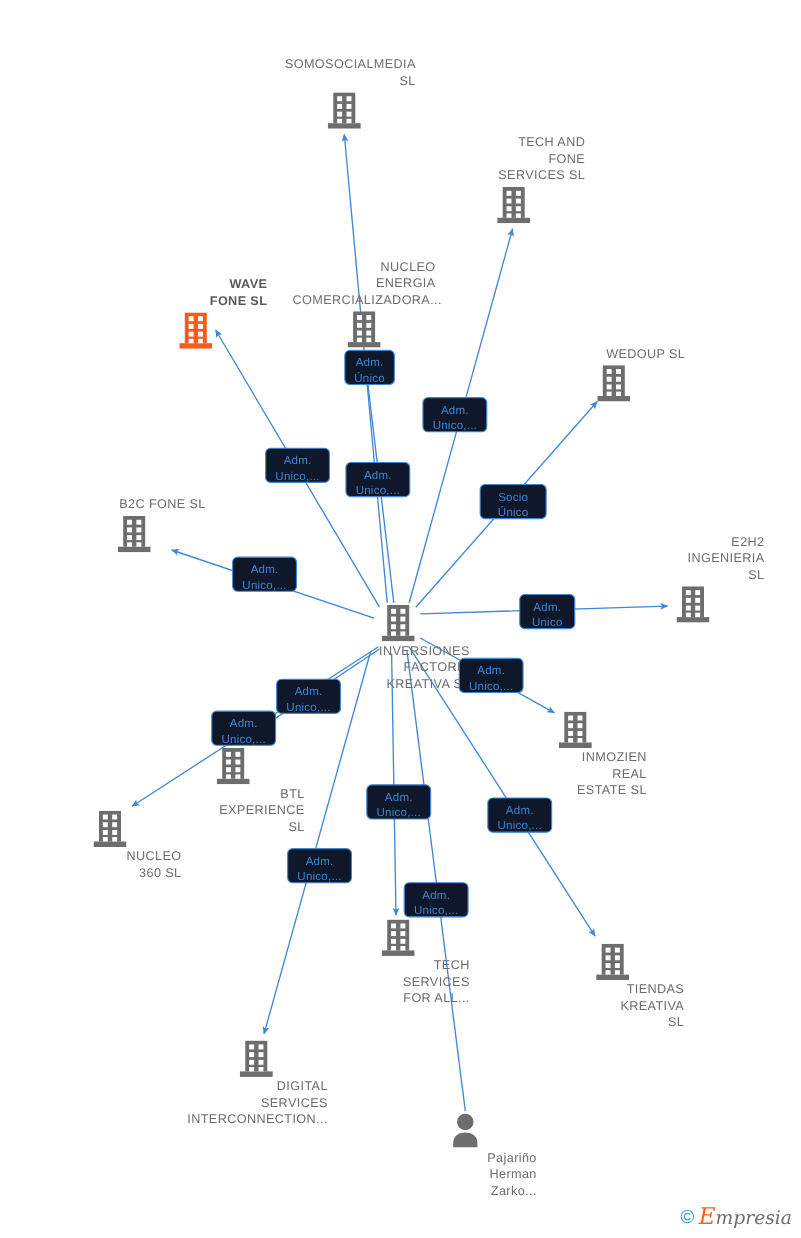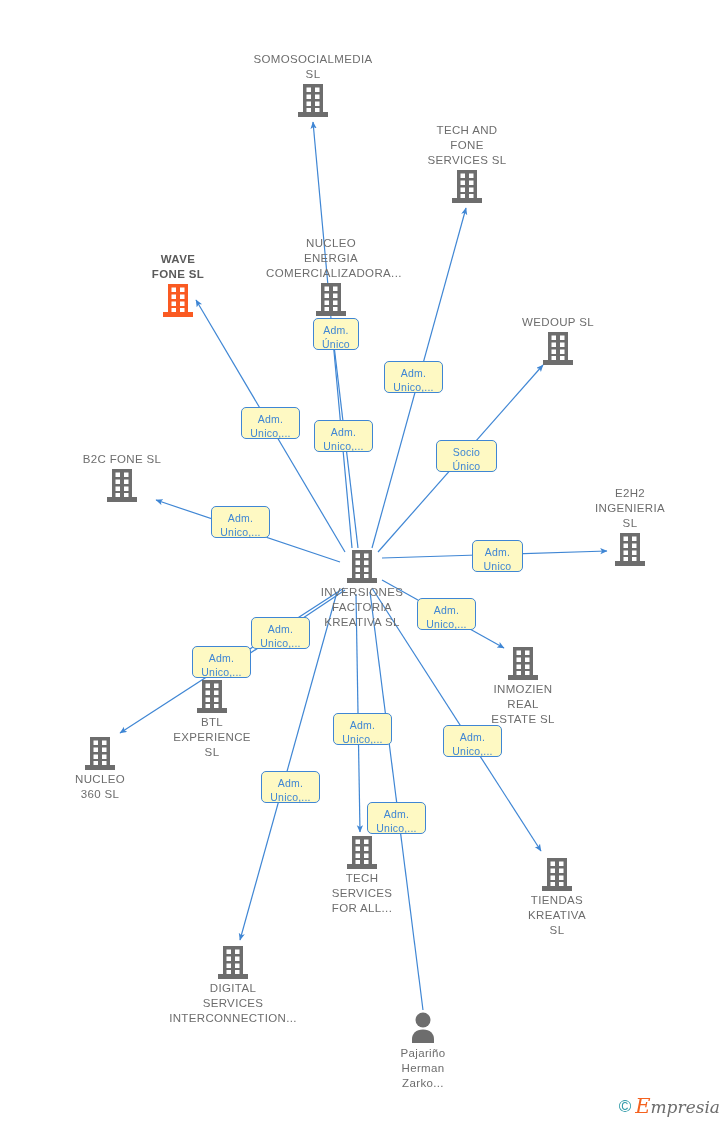--- a/index.html
+++ b/index.html
@@ -39,34 +39,35 @@
   }
   .node-label {
     display: block;
     margin-top: 2px;
     font-size: 11.5px;
     line-height: 15px;
     color: #6d6d6d;
     letter-spacing: 0.35px;
     font-family: "Liberation Sans", sans-serif;
     white-space: pre-line;
+    text-align: right;
   }
   .node.label-above .node-label {
     margin-top: 0;
     margin-bottom: 2px;
   }
   .node.highlight .node-label {
     color: #5a5a5a;
     font-weight: bold;
     margin-top: 30px;
   }
   .edge-label {
     position: absolute;
     box-sizing: border-box;
-    background: #fef9c3;
+    background: #0f172a;
     border: 1.4px solid #3f86d4;
     border-radius: 5px;
     color: #3f86d4;
     font-size: 10.5px;
     line-height: 14px;
     text-align: center;
     padding: 4px 3px 3px 3px;
     z-index: 8;
     white-space: pre-line;
     font-family: "Liberation Sans", sans-serif;

